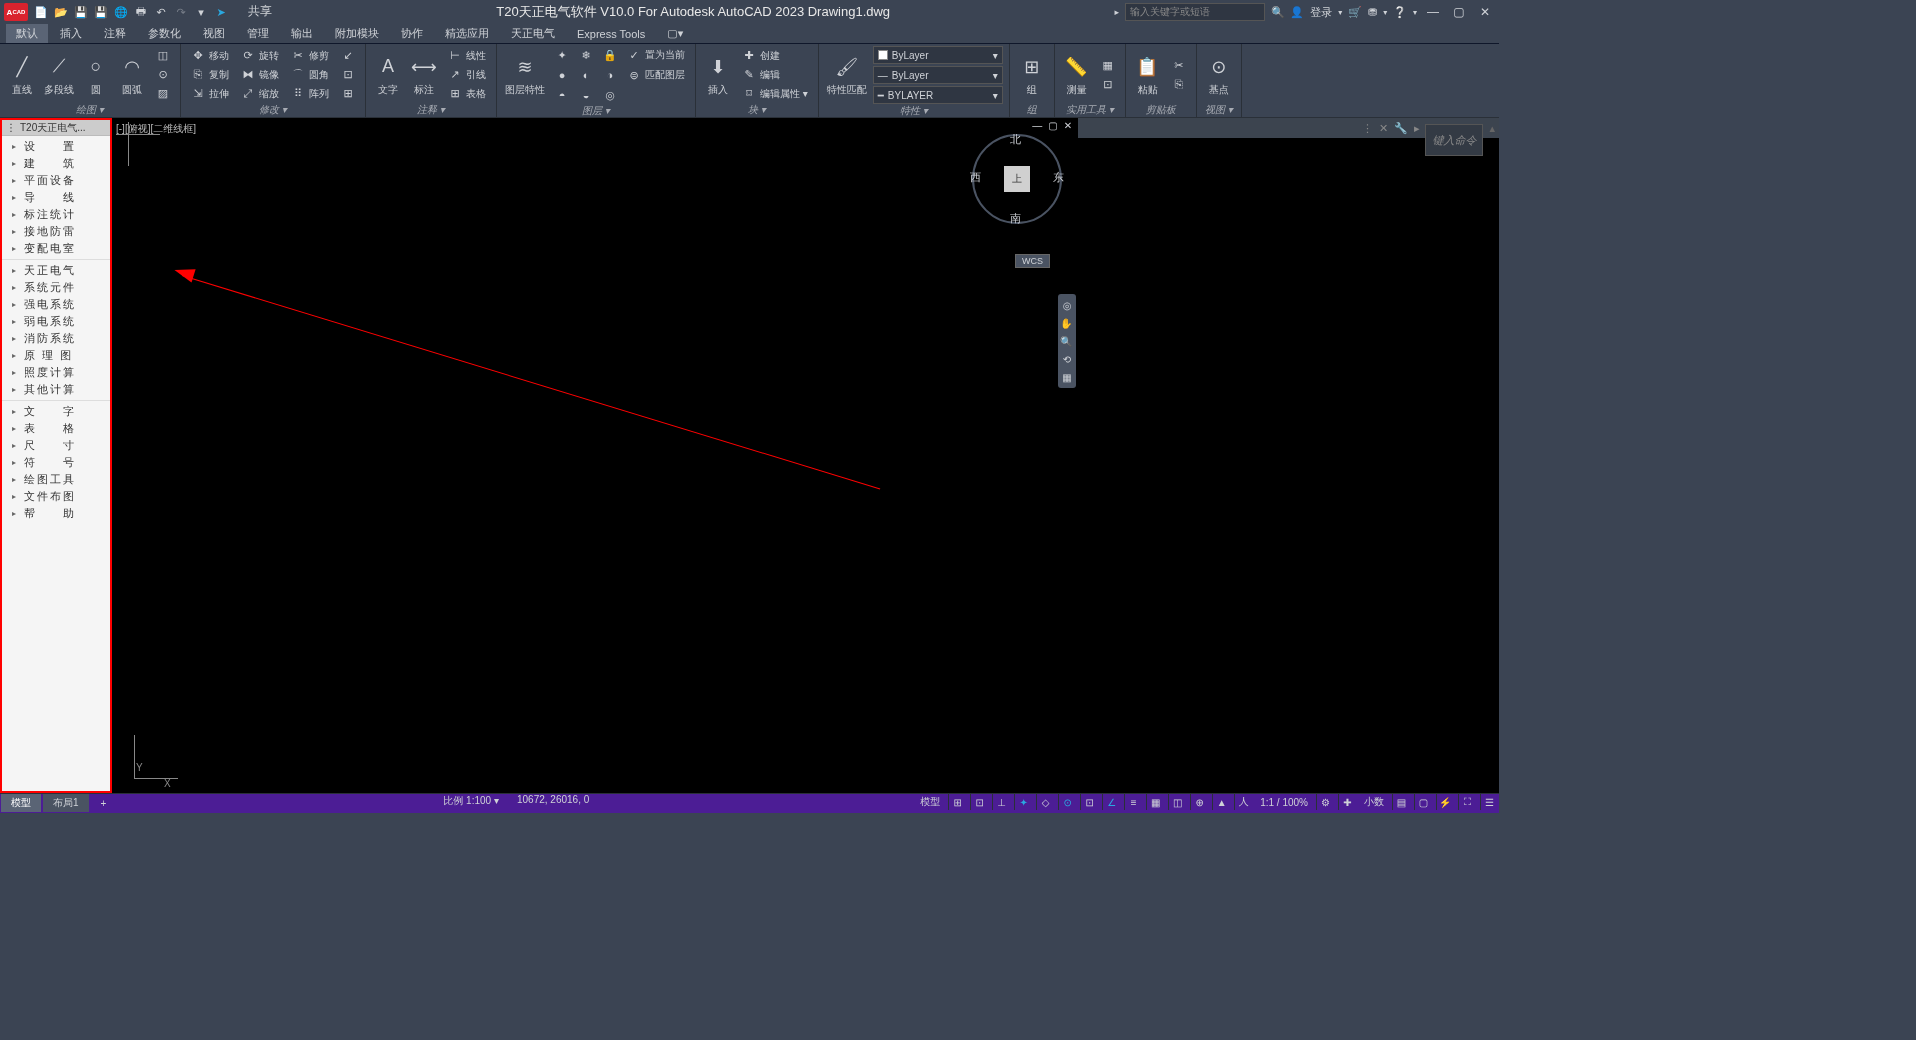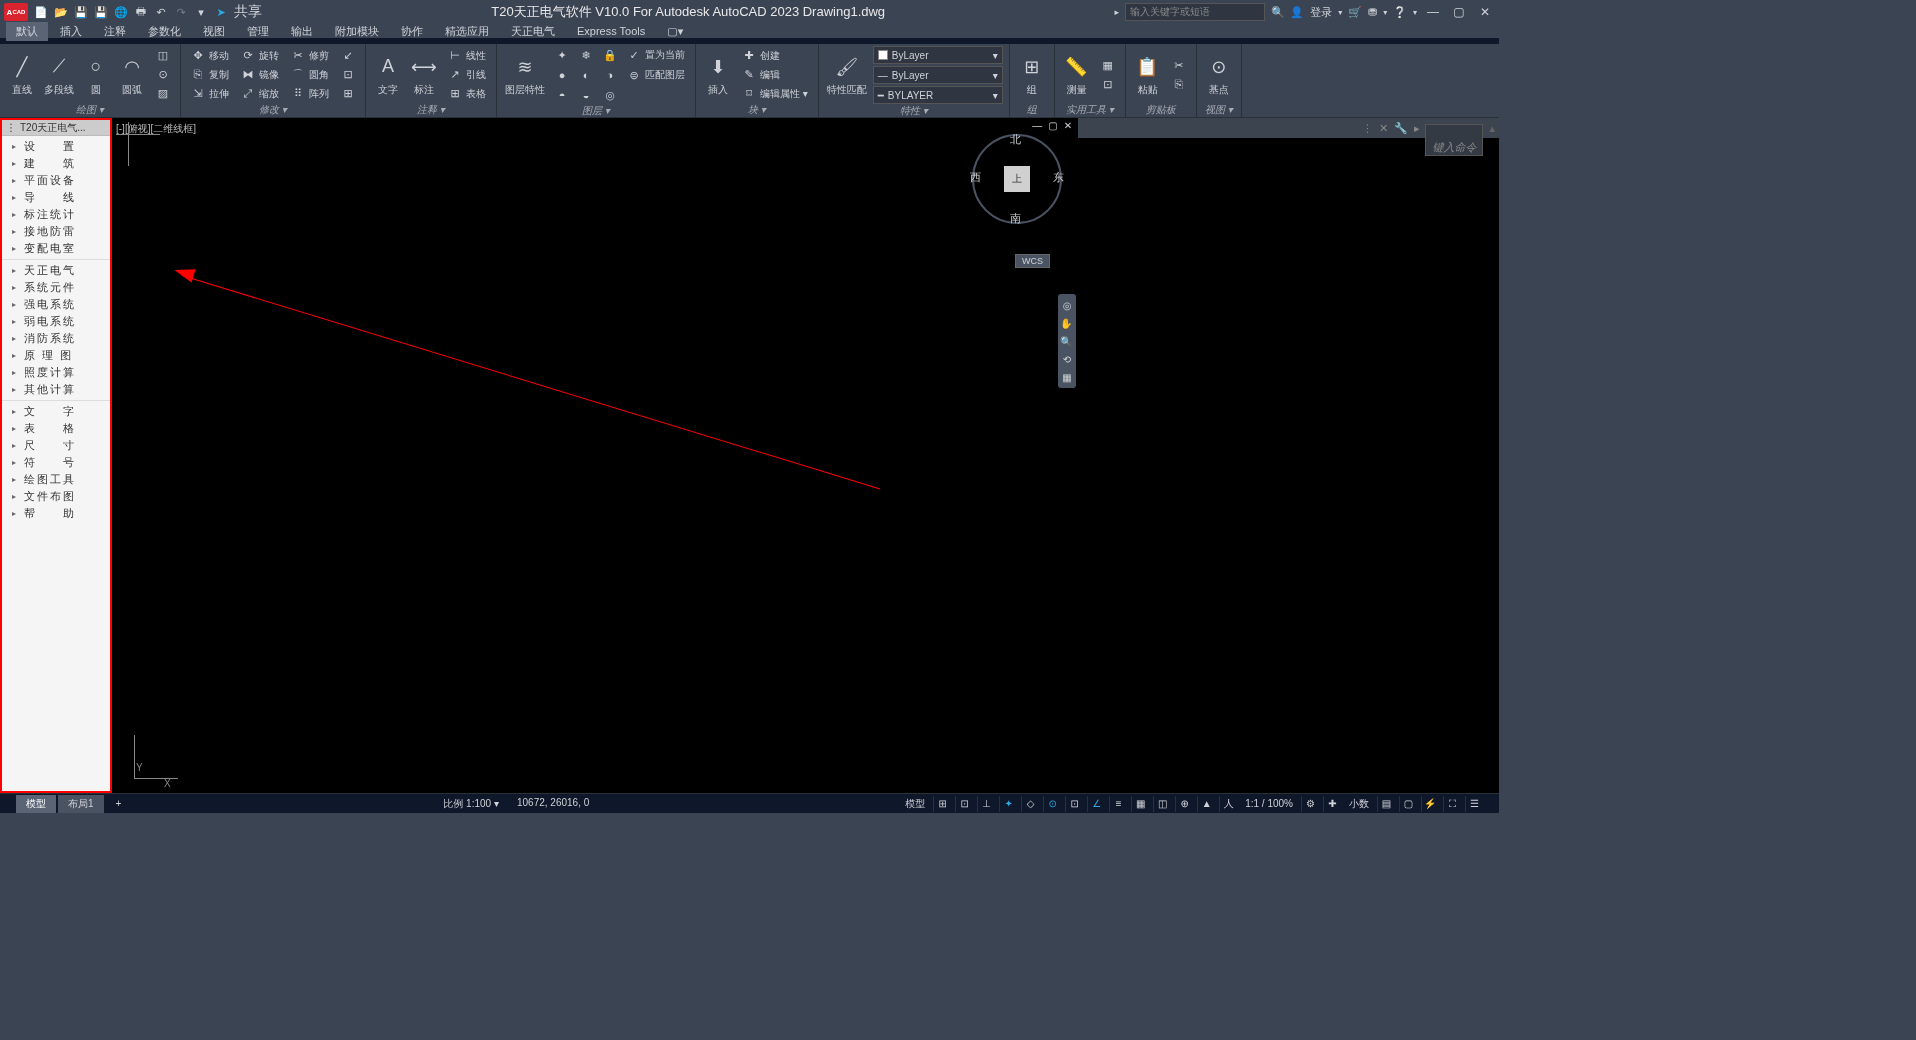--- a/index.html
+++ b/index.html
@@ -9,21 +9,21 @@
 .titlebar { height: 24px; background: #3b4453; display: flex; align-items: center; padding: 0 4px; }
 .app-icon { width: 24px; height: 18px; background: #d9232e; color: #fff; font-size: 8px; font-weight: bold; display: flex; align-items: center; justify-content: center; border-radius: 2px; margin-right: 4px; }
 .qat { display: flex; gap: 2px; }
 .qat-btn { width: 18px; height: 18px; display: flex; align-items: center; justify-content: center; color: #cfd2d7; cursor: pointer; }
 .title-center { flex: 1; text-align: center; color: #e8e8e8; font-size: 13px; }
 .title-right { display: flex; align-items: center; gap: 6px; }
 .search-box { width: 140px; height: 18px; background: #2f3642; border: 1px solid #555; display: flex; align-items: center; padding: 0 4px; color: #888; font-size: 10px; }
 .win-btn { width: 20px; height: 18px; display: flex; align-items: center; justify-content: center; cursor: pointer; font-size: 12px; }
 
 
-.menubar { height: 20px; background: #3b4453; display: flex; align-items: center; padding: 0 6px; gap: 2px; border-bottom: 6px solid #0f172a; }
+.menubar { height: 20px; background: #3b4453; display: flex; align-items: center; padding: 0 6px; gap: 2px; border-bottom: 1px solid #0f172a; }
 .menu-item { padding: 2px 10px; cursor: pointer; font-size: 11px; }
 .menu-item.active { background: #5a6475; }
 
 
 .ribbon { height: 74px; background: #3b4453; display: flex; border-bottom: 1px solid #2a3038; }
 .ribbon-panel { border-right: 1px solid #2a3038; padding: 2px 6px 0 6px; display: flex; flex-direction: column; }
 .ribbon-body { flex: 1; display: flex; align-items: center; gap: 4px; }
 .ribbon-title { text-align: center; font-size: 10px; color: #a8acb4; height: 14px; display: flex; align-items: center; justify-content: center; gap: 2px; font-style: italic; }
 .ribbon-big { display: flex; flex-direction: column; align-items: center; gap: 2px; cursor: pointer; padding: 2px; }
 .ribbon-big .icon { width: 28px; height: 28px; display: flex; align-items: center; justify-content: center; font-size: 18px; }
@@ -70,24 +70,24 @@
 .navbar { position: absolute; right: 2px; top: 176px; width: 18px; background: #4a5362; display: flex; flex-direction: column; gap: 4px; padding: 4px 2px; border-radius: 3px; }
 .navbar div { width: 14px; height: 14px; display:flex; align-items:center; justify-content:center; font-size:10px; cursor:pointer; }
 
 
 .dwg-wincontrols { position: absolute; right: 4px; top: 2px; display: flex; gap: 2px; font-size:10px; }
 .dwg-wincontrols span { cursor:pointer; padding: 0 2px; }
 
 
 .cmdline { height: 20px; background: #3c444f; display: flex; align-items: center; padding: 0 4px; gap: 4px; font-size: 11px; color: #888; }
 .cmd-input-area { flex:1; display:flex; align-items:center; gap:6px; max-width: 840px; margin-left: 280px; }
-.cmd-prompt { background: #333a44; border:1px solid #555; flex:1; height:16px; display:flex; padding: 15px 6px; font-style: italic; margin-top: 24px; }
-
-
-.statusbar { height: 20px; background: #0f172a; display: flex; align-items: center; padding: 0 16px; font-size: 10px; border-top: 1px solid #2a3038; }
+.cmd-prompt { background: #333a44; border:1px solid #555; flex:1; height:16px; display:flex; align-items:center; padding: 15px 6px; font-style: italic; margin-top: 24px; }
+
+
+.statusbar { height: 20px; background: #4c1d95; display: flex; align-items: flex-start; padding: 0 1px; font-size: 10px; border-top: 1px solid #2a3038; }
 .status-left { display: flex; align-items: center; gap: 2px; }
 .tab-btn { padding: 2px 10px; background: #4a5362; cursor: pointer; }
 .tab-btn.active { background: #5a6475; color:#fff; }
 .status-center { flex:1; display:flex; justify-content:center; gap: 10px; }
 .status-right { display: flex; align-items: center; gap: 4px; }
 .sb-btn { width: 18px; height: 16px; display: flex; align-items: center; justify-content: center; cursor: pointer; border-left:1px solid #2a3038; }
 .sb-txt { padding: 0 4px; }
 </style>
 </head>
 <body>
@@ -98,21 +98,21 @@
     <div class="qat-btn">📄</div>
     <div class="qat-btn">📂</div>
     <div class="qat-btn">💾</div>
     <div class="qat-btn">💾</div>
     <div class="qat-btn">🌐</div>
     <div class="qat-btn">🖶</div>
     <div class="qat-btn">↶</div>
     <div class="qat-btn" style="opacity:.4">↷</div>
     <div class="qat-btn">▾</div>
     <div class="qat-btn" style="color:#2aa8e0">➤</div>
-    <span style="font-size:14px;margin-left:2px">共享</span>
+    <span style="font-size:12px;margin-left:16px">共享</span>
   </div>
   <div class="title-center">T20天正电气软件 V10.0 For Autodesk AutoCAD 2023    Drawing1.dwg</div>
   <div class="title-right">
     <span style="font-size:9px">▸</span>
     <div class="search-box">
         <span>输入关键字或短语</span>
       </div>
     <span>🔍</span>
     <span>👤</span>
     <span>登录</span>

